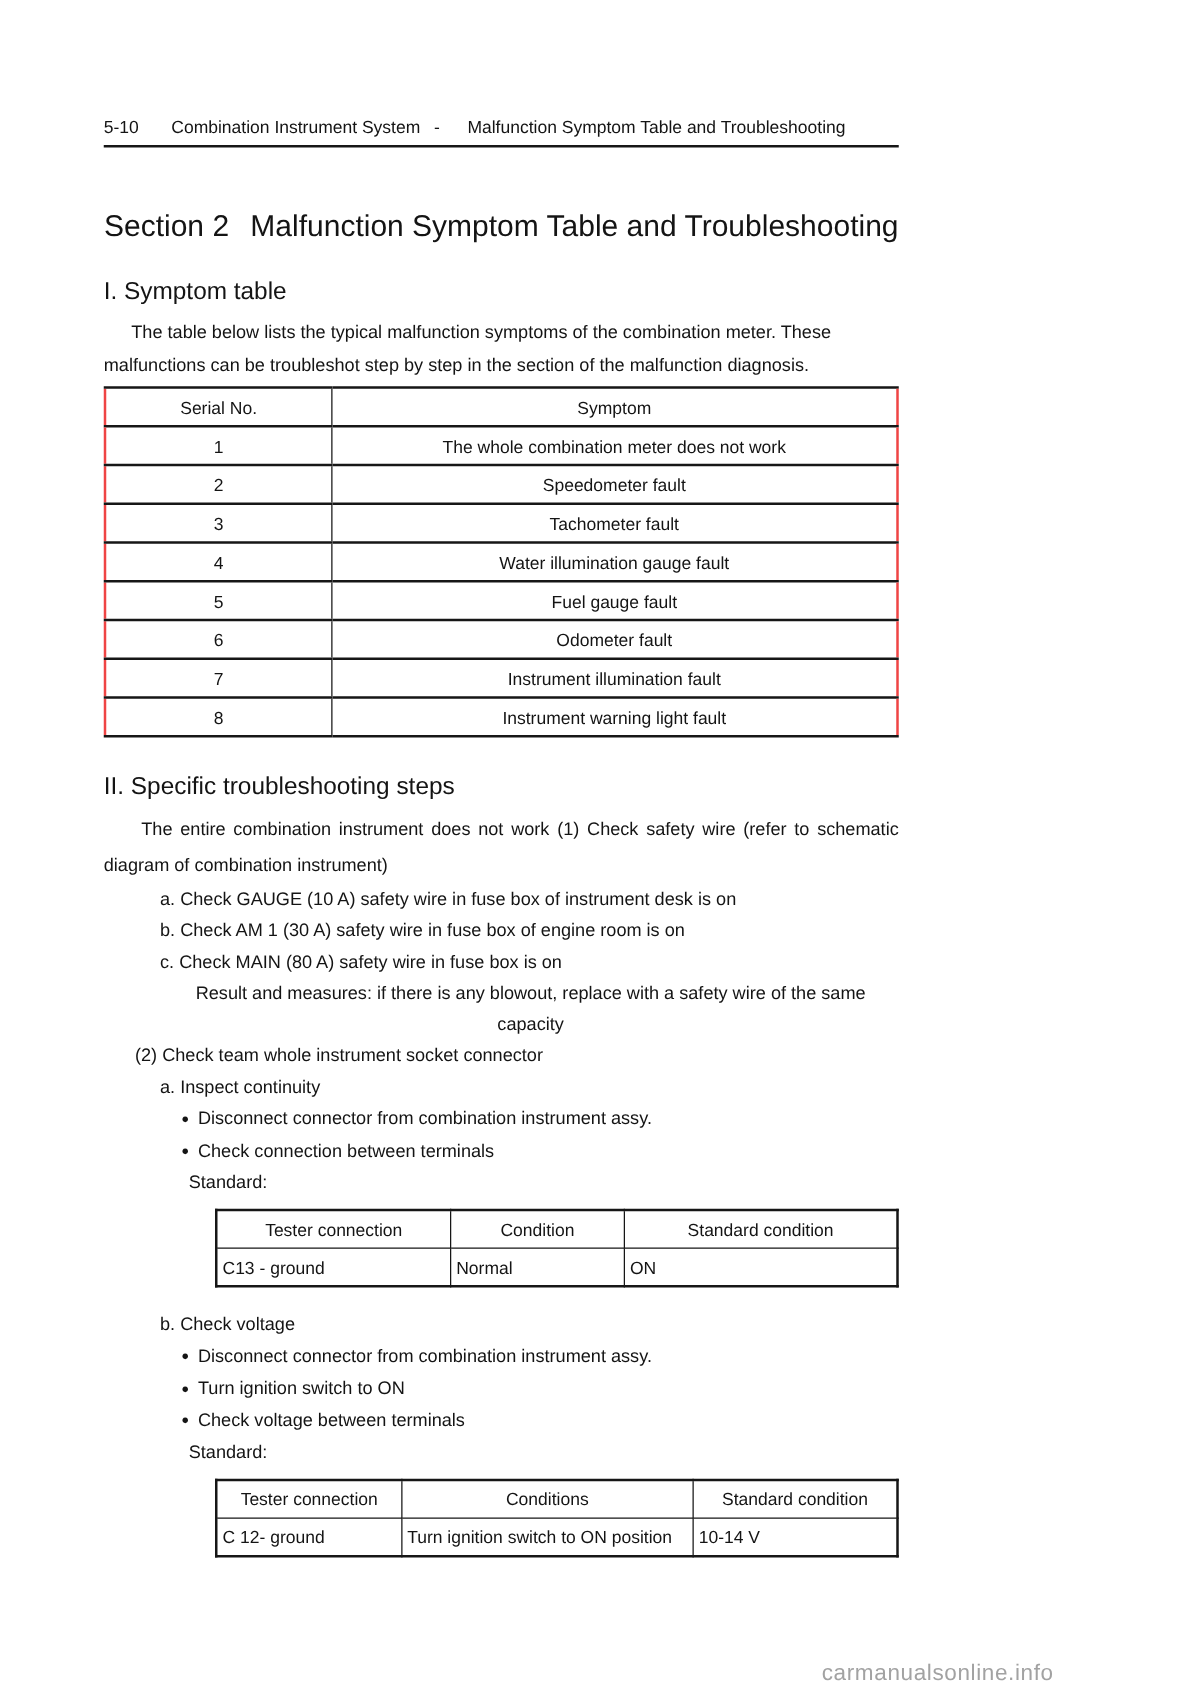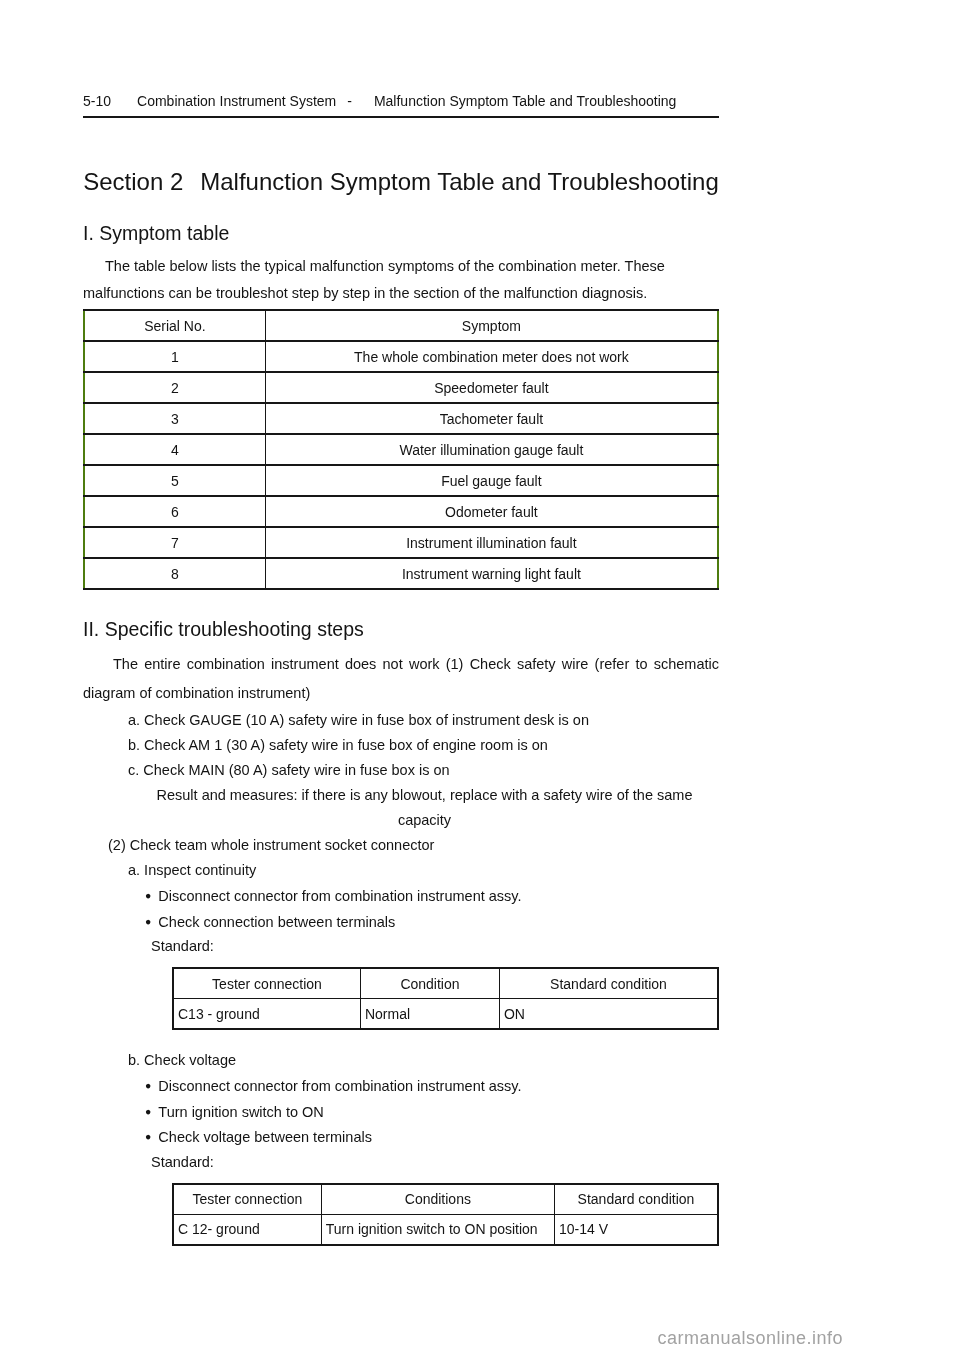--- a/index.html
+++ b/index.html
@@ -24,21 +24,21 @@
   .doc-title .title-gap { display: inline-block; width: 17px; }
 
   .section-heading { margin: 26px 0 0 0; font-size: 19.5px; font-weight: 400; line-height: 23px; }
   .section-heading.second { margin-top: 28px; }
 
   .intro { margin: 8px 0 0 0; font-size: 14.5px; line-height: 27px; text-indent: 22px; }
   .intro.justified { text-indent: 30px; line-height: 29px; margin-top: 9px; text-align: justify; }
 
   
   table { border-collapse: collapse; table-layout: fixed; }
-  .symptom-table { width: 100%; margin-top: 2px; border: 2px solid #4d7c0f; }
+  .symptom-table { width: 100%; margin-top: 2px; border: 2px solid #ef4444; }
   .symptom-table th, .symptom-table td {
     border: solid #161616; border-width: 2px 1px;
     font-size: 14px; font-weight: 400; text-align: center;
     height: 29px; padding: 0 4px;
   }
   .symptom-table col.c1 { width: 28.6%; }
 
   .sub-table { width: calc(100% - 89px); margin: 8px 0 0 89px; border: 2px solid #161616; }
   .sub-table th, .sub-table td {
     border: 1px solid #161616;

